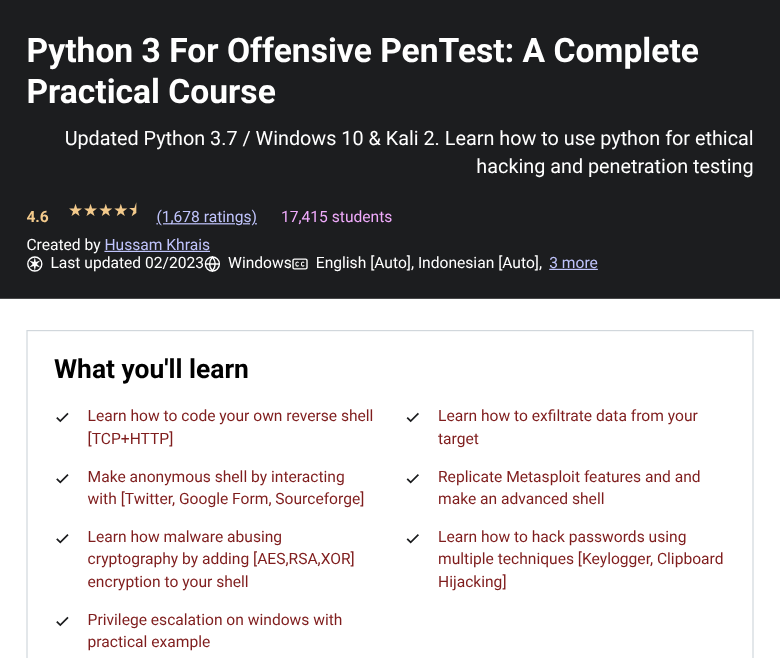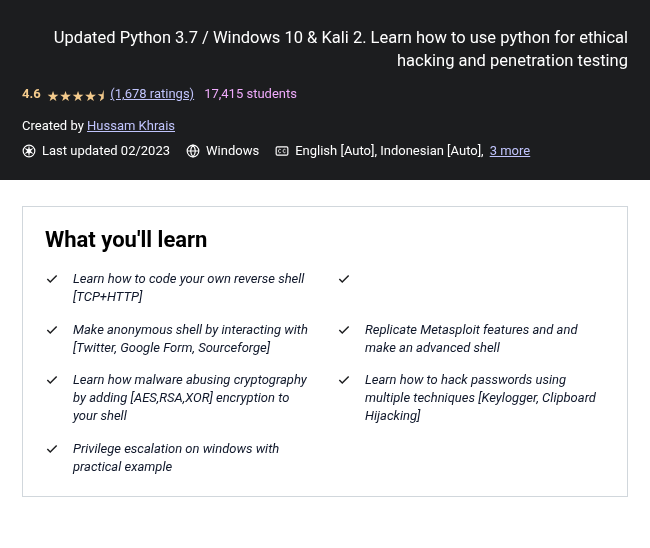--- a/index.html
+++ b/index.html
@@ -1,42 +1,43 @@
 <!DOCTYPE html>
 <html><head>
   <meta charset="utf-8">
   <style>
     * { margin: 0; padding: 0; box-sizing: border-box; }
     body { font-family: -apple-system, BlinkMacSystemFont, "Segoe UI", Roboto, sans-serif; width: 650px; }
     .header { background: #1c1d1f; color: #fff; padding: 26px 22px 22px; }
     .title { font-size: 28px; font-weight: 700; line-height: 1.2; margin-bottom: 12px; }
     .subtitle { font-size: 16.5px; line-height: 1.4; margin-bottom: 14px; text-align: right; }
-    .rating-row { display: flex; align-items: flex-start; gap: 6px; font-size: 13px; margin-bottom: 8px; }
+    .rating-row { display: flex; align-items: flex-end; gap: 16px; font-size: 13px; margin-bottom: 8px; }
     .rating-num { color: #f3ca8c; font-weight: 700; font-size: 13px; }
     .stars { color: #f3ca8c; font-size: 14px; letter-spacing: 0px; }
     .ratings-link { color: #c0c4fc; text-decoration: underline; }
     .students { color: #f0abfc; margin-left: 4px; }
-    .created-by { font-size: 13px; margin-bottom: 10px; }
+    .created-by { font-size: 13px; }
     .author-link { color: #c0c4fc; text-decoration: underline; }
-    .meta-row { display: flex; align-items: center; gap: 16px; font-size: 13px; flex-wrap: wrap; }
+    .meta-row { display: flex; align-items: center; font-size: 13px; flex-wrap: wrap; }
     .meta-item { display: flex; align-items: center; gap: 6px; }
     .icon { display: inline-flex; width: 14px; height: 14px; }
     .more-link { color: #c0c4fc; text-decoration: underline; }
     .content { padding: 26px 22px; }
     .learn-box { border: 1px solid #d1d7dc; padding: 20px 22px; }
     .learn-title { font-size: 22px; font-weight: 700; margin-bottom: 18px; }
     .learn-grid { display: grid; grid-template-columns: 1fr 1fr; gap: 14px 24px; }
-    .learn-item { display: flex; gap: 14px; font-size: 13px; line-height: 1.4; color: #0f172a; font-style: italic; }
+    .learn-item { display: flex; gap: 14px; font-size: 13px; line-height: 1.4; color: #7f1d1d; }
     .check-icon { flex-shrink: 0; width: 14px; height: 14px; margin-top: 2px; }
     svg { display: block; }
   </style>
 </head>
 <body>
 
 <div class="header">
+  <h1 class="title">Python 3 For Offensive PenTest: A Complete Practical Course</h1>
   <p class="subtitle">Updated Python 3.7 / Windows 10 &amp; Kali 2. Learn how to use python for ethical hacking and penetration testing</p>
   <div class="rating-row">
     <span class="rating-num">4.6</span>
     <span class="stars">★★★★⯨</span>
     <a class="ratings-link">(1,678 ratings)</a>
     <span class="students">17,415 students</span>
   </div>
   <div class="created-by">
     <span>Created by </span><a class="author-link">Hussam Khrais</a>
   </div>
@@ -83,20 +84,21 @@
             </svg>
           </span>
         <span>Learn how to code your own reverse shell [TCP+HTTP]</span>
       </div>
       <div class="learn-item">
         <span class="check-icon">
             <svg viewBox="0 0 24 24" fill="none" stroke="#1c1d1f" stroke-width="2.5">
               <path d="M4 12l5 5L20 6"></path>
             </svg>
           </span>
+        <span>Learn how to exfiltrate data from your target</span>
       </div>
       <div class="learn-item">
         <span class="check-icon">
             <svg viewBox="0 0 24 24" fill="none" stroke="#1c1d1f" stroke-width="2.5">
               <path d="M4 12l5 5L20 6"></path>
             </svg>
           </span>
         <span>Make anonymous shell by interacting with [Twitter, Google Form, Sourceforge]</span>
       </div>
       <div class="learn-item">

